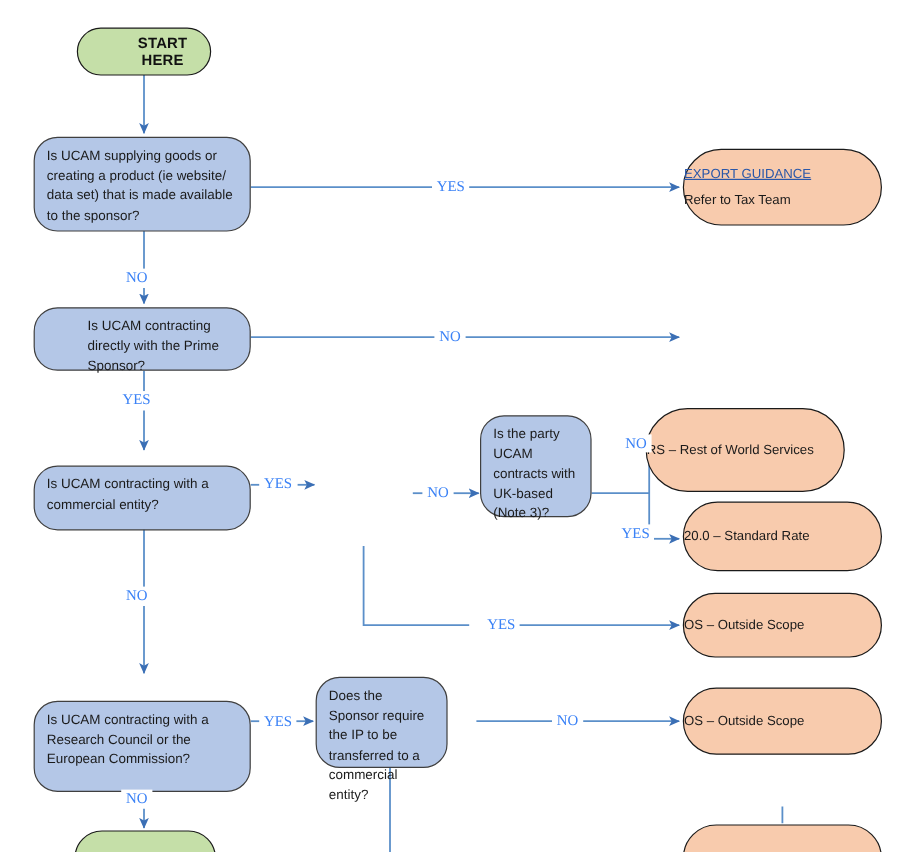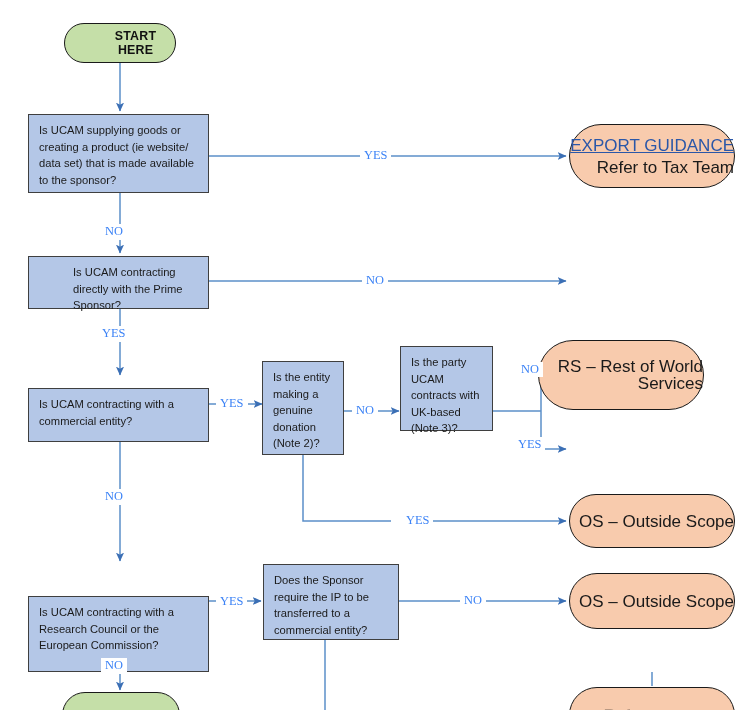--- a/index.html
+++ b/index.html
@@ -5,32 +5,32 @@
 <style>
   html,body{margin:0;padding:0;background:#ffffff;}
   body{width:754px;height:710px;position:relative;overflow:hidden;
        font-family:"Liberation Sans","DejaVu Sans",sans-serif;
        -webkit-font-smoothing:antialiased;}
   #canvas{position:absolute;left:0;top:0;width:754px;height:710px;}
   svg#wires{position:absolute;left:0;top:0;width:754px;height:710px;pointer-events:none;}
 
   
   .node{position:absolute;box-sizing:border-box;display:flex;
-        align-items:center;}
+        align-items:center;border-radius:20px;}
   .node .txt{width:100%;}
 
   .decision{background:#b4c7e7;border:1.3px solid #3f3f3f;
             padding:7px 9px 7px 10px;align-items:flex-start;}
   .decision .txt{font-size:11.2px;line-height:16.5px;color:#1a1a1a;
                  text-align:left;}
 
   .terminator{background:#f8cbad;border:1.5px solid #1a1a1a;
               border-radius:999px;justify-content:center;}
-  .terminator .txt{font-size:17px;line-height:17px;color:#1a1a1a;
-                   text-align:right;}
+  .terminator .txt{font-size:11px;line-height:17px;color:#1a1a1a;
+                   text-align:left;}
 
   .start{background:#c5dfa8;border:1.7px solid #1a1a1a;
          border-radius:999px;justify-content:center;}
   .start .txt{font-size:12.4px;font-weight:bold;color:#111;
               text-align:center;letter-spacing:.2px;margin-left:31px;}
 
   .endnode{background:#c5dfa8;border:1.7px solid #1a1a1a;
            border-radius:999px;justify-content:center;}
 
   a.xlink{color:#2b57a8;text-decoration:underline;}
@@ -107,48 +107,48 @@
   </div>
 
   <div class="node decision" style="left:28px;top:256px;width:181px;height:53px;padding-left:44px;">
     <div class="txt">Is UCAM contracting directly with the Prime Sponsor?</div>
   </div>
 
   <div class="node decision" style="left:28px;top:388px;width:181px;height:54px;">
     <div class="txt">Is UCAM contracting with a commercial entity?</div>
   </div>
 
-  <div class="node decision" style="left:262px;top:361px;width:82px;height:94px;">
-    <div class="txt">Is the entity making a genuine donation (Note 2)?</div>
-  </div>
 
   <div class="node decision" style="left:400px;top:346px;width:93px;height:85px;">
     <div class="txt">Is the party UCAM contracts with UK-based (Note 3)?</div>
   </div>
 
-  <div class="node decision" style="left:28px;top:596px;width:181px;height:76px;">
+  <div class="node decision" style="left:28px;top:584px;width:181px;height:76px;">
     <div class="txt">Is UCAM contracting with a Research Council or the European Commission?</div>
   </div>
 
-  <div class="node decision" style="left:263px;top:564px;width:136px;height:76px;">
+  <div class="node decision" style="left:263px;top:564px;width:110px;height:76px;">
     <div class="txt">Does the Sponsor require the IP to be transferred to a commercial entity?</div>
   </div>
 
   <div class="node terminator" style="left:569px;top:124px;width:166px;height:64px;">
     <div class="txt">
       <a class="xlink" href="#">EXPORT GUIDANCE</a><br>
       <span style="display:inline-block;margin-top:5px;">Refer to Tax Team</span>
     </div>
   </div>
 
 
   <div class="node terminator" style="left:538px;top:340px;width:166px;height:70px;">
     <div class="txt">RS – Rest of World Services</div>
   </div>
 
+  <div class="node terminator" style="left:569px;top:418px;width:166px;height:58px;">
+    <div class="txt">20.0 – Standard Rate</div>
+  </div>
 
   <div class="node terminator" style="left:569px;top:494px;width:166px;height:54px;">
     <div class="txt">OS – Outside Scope</div>
   </div>
 
   <div class="node terminator" style="left:569px;top:573px;width:166px;height:56px;">
     <div class="txt">OS – Outside Scope</div>
   </div>
 
   <div class="node terminator" style="left:569px;top:687px;width:166px;height:56px;">

